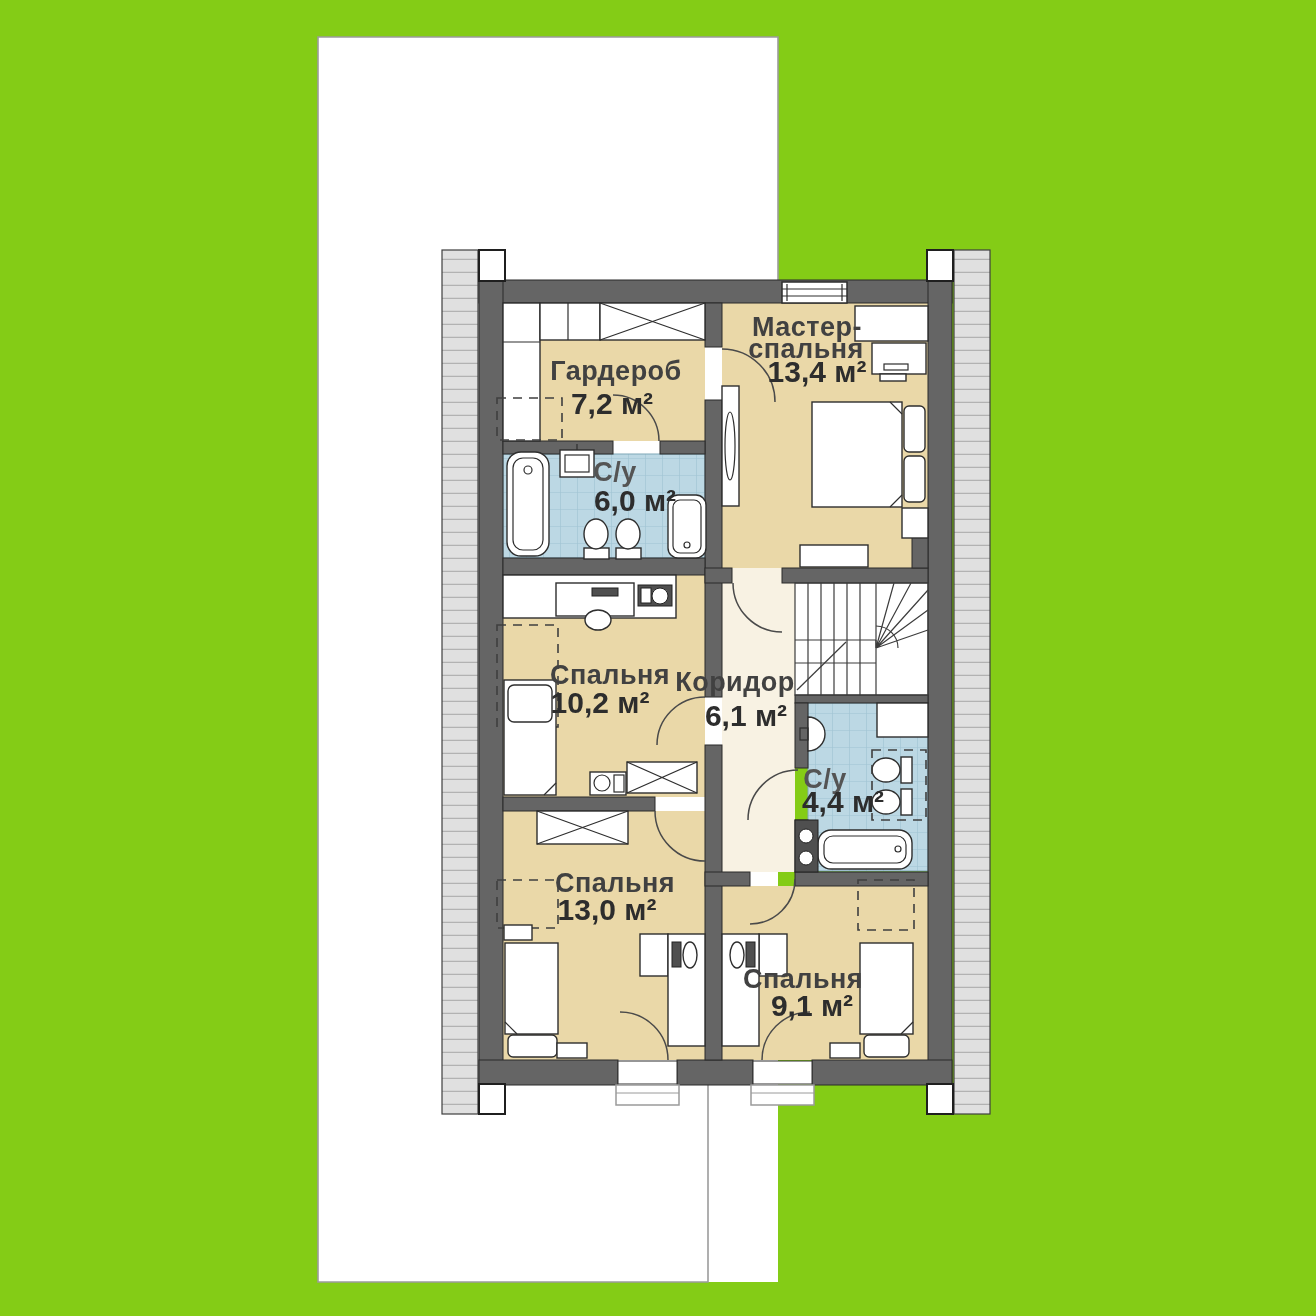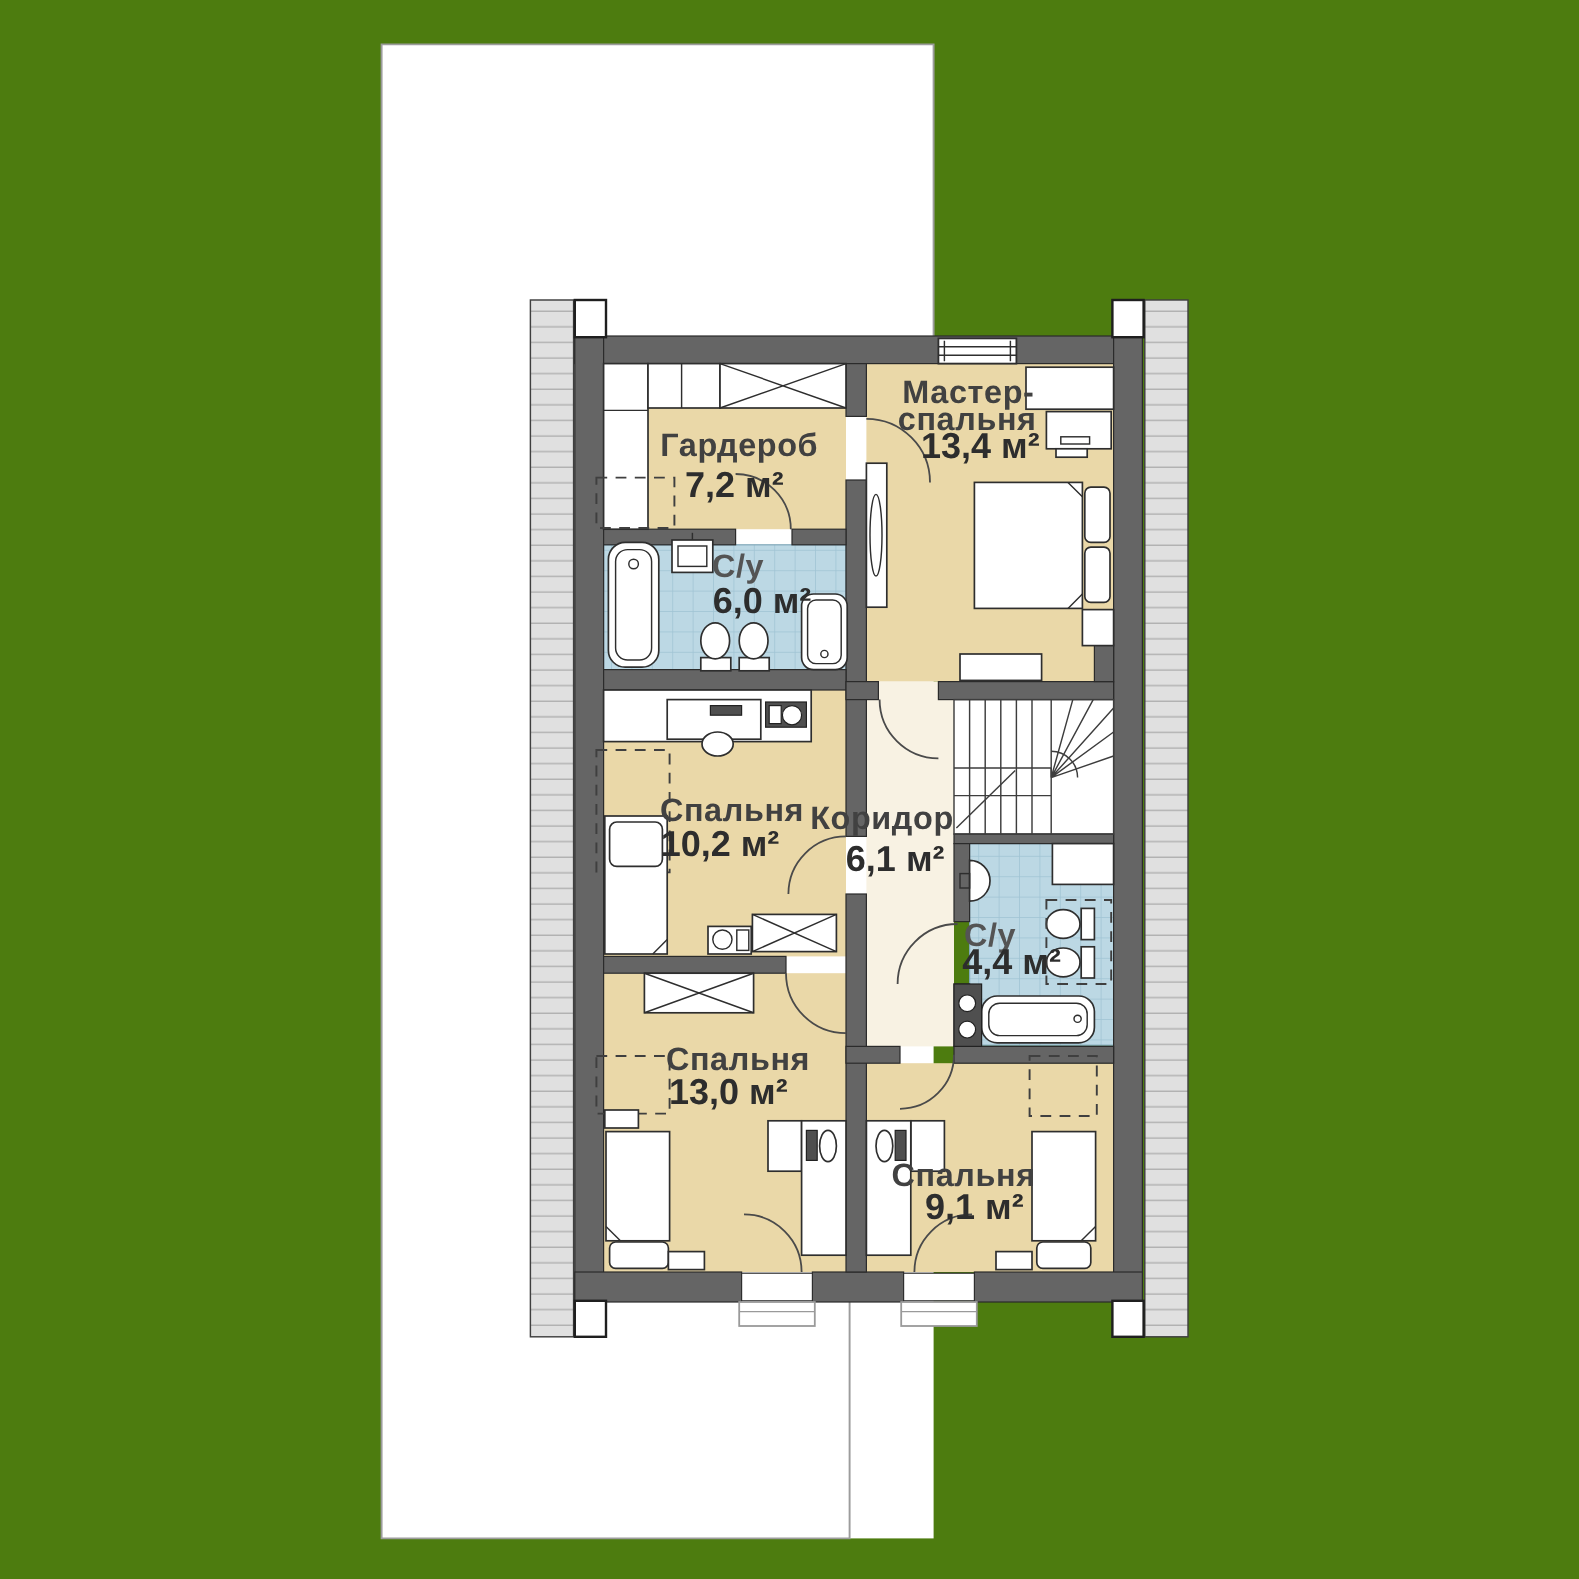--- a/index.html
+++ b/index.html
@@ -1,16 +1,16 @@
 <!DOCTYPE html>
 <html><head>
 <meta charset="utf-8">
 <style>
   html,body{margin:0;padding:0;background:#ffffff;}
-  .stage{position:relative;width:1316px;height:1316px;background:#4d7c0f;overflow:hidden;}
+  .stage{position:relative;width:1316px;height:1316px;background:#84cc16;overflow:hidden;}
   svg{position:absolute;inset:0;}
   .wall{fill:#656565;stroke:#2b2b2b;stroke-width:1;}
   .pillar{fill:#ffffff;stroke:#1f1f1f;stroke-width:2;}
   .furn{fill:#ffffff;stroke:#2e2e2e;stroke-width:1.4;}
   .furnline{stroke:#2e2e2e;stroke-width:1.2;fill:none;}
   .darkfurn{fill:#4f4f4f;stroke:#222222;stroke-width:1;}
   .dash{fill:none;stroke:#3f3f3f;stroke-width:1.6;stroke-dasharray:9 7;}
   .arc{fill:none;stroke:#4a4a4a;stroke-width:1.5;}
   .stair{stroke:#3d3d3d;stroke-width:1.2;fill:none;}
   .plotline{fill:none;stroke:#9c9c9c;stroke-width:1.6;}

